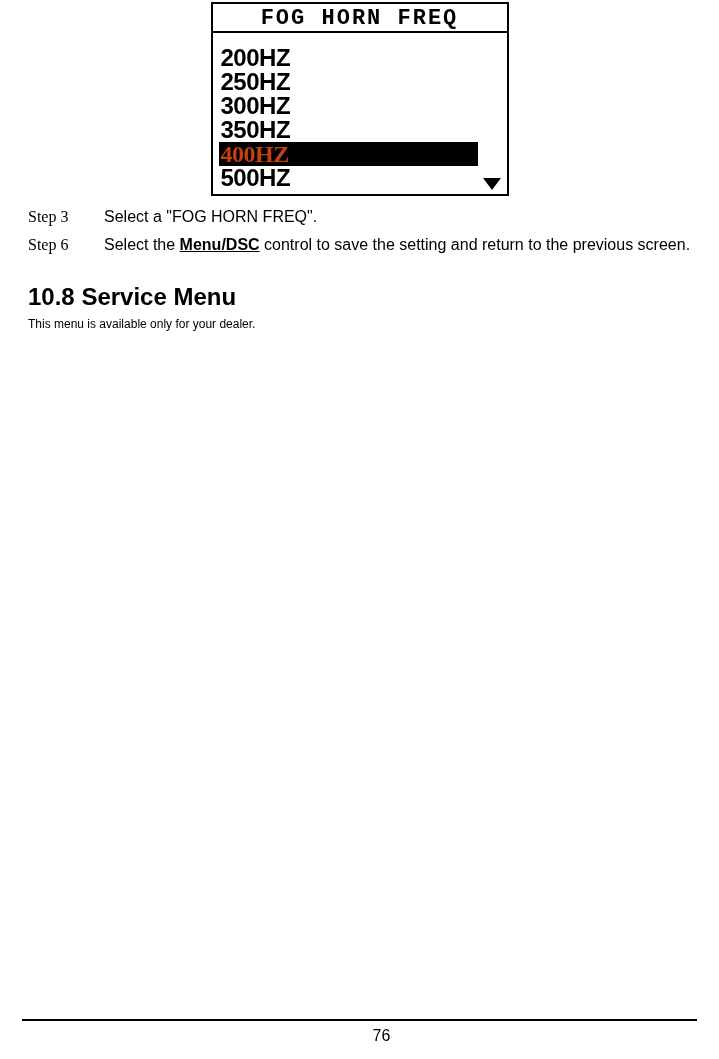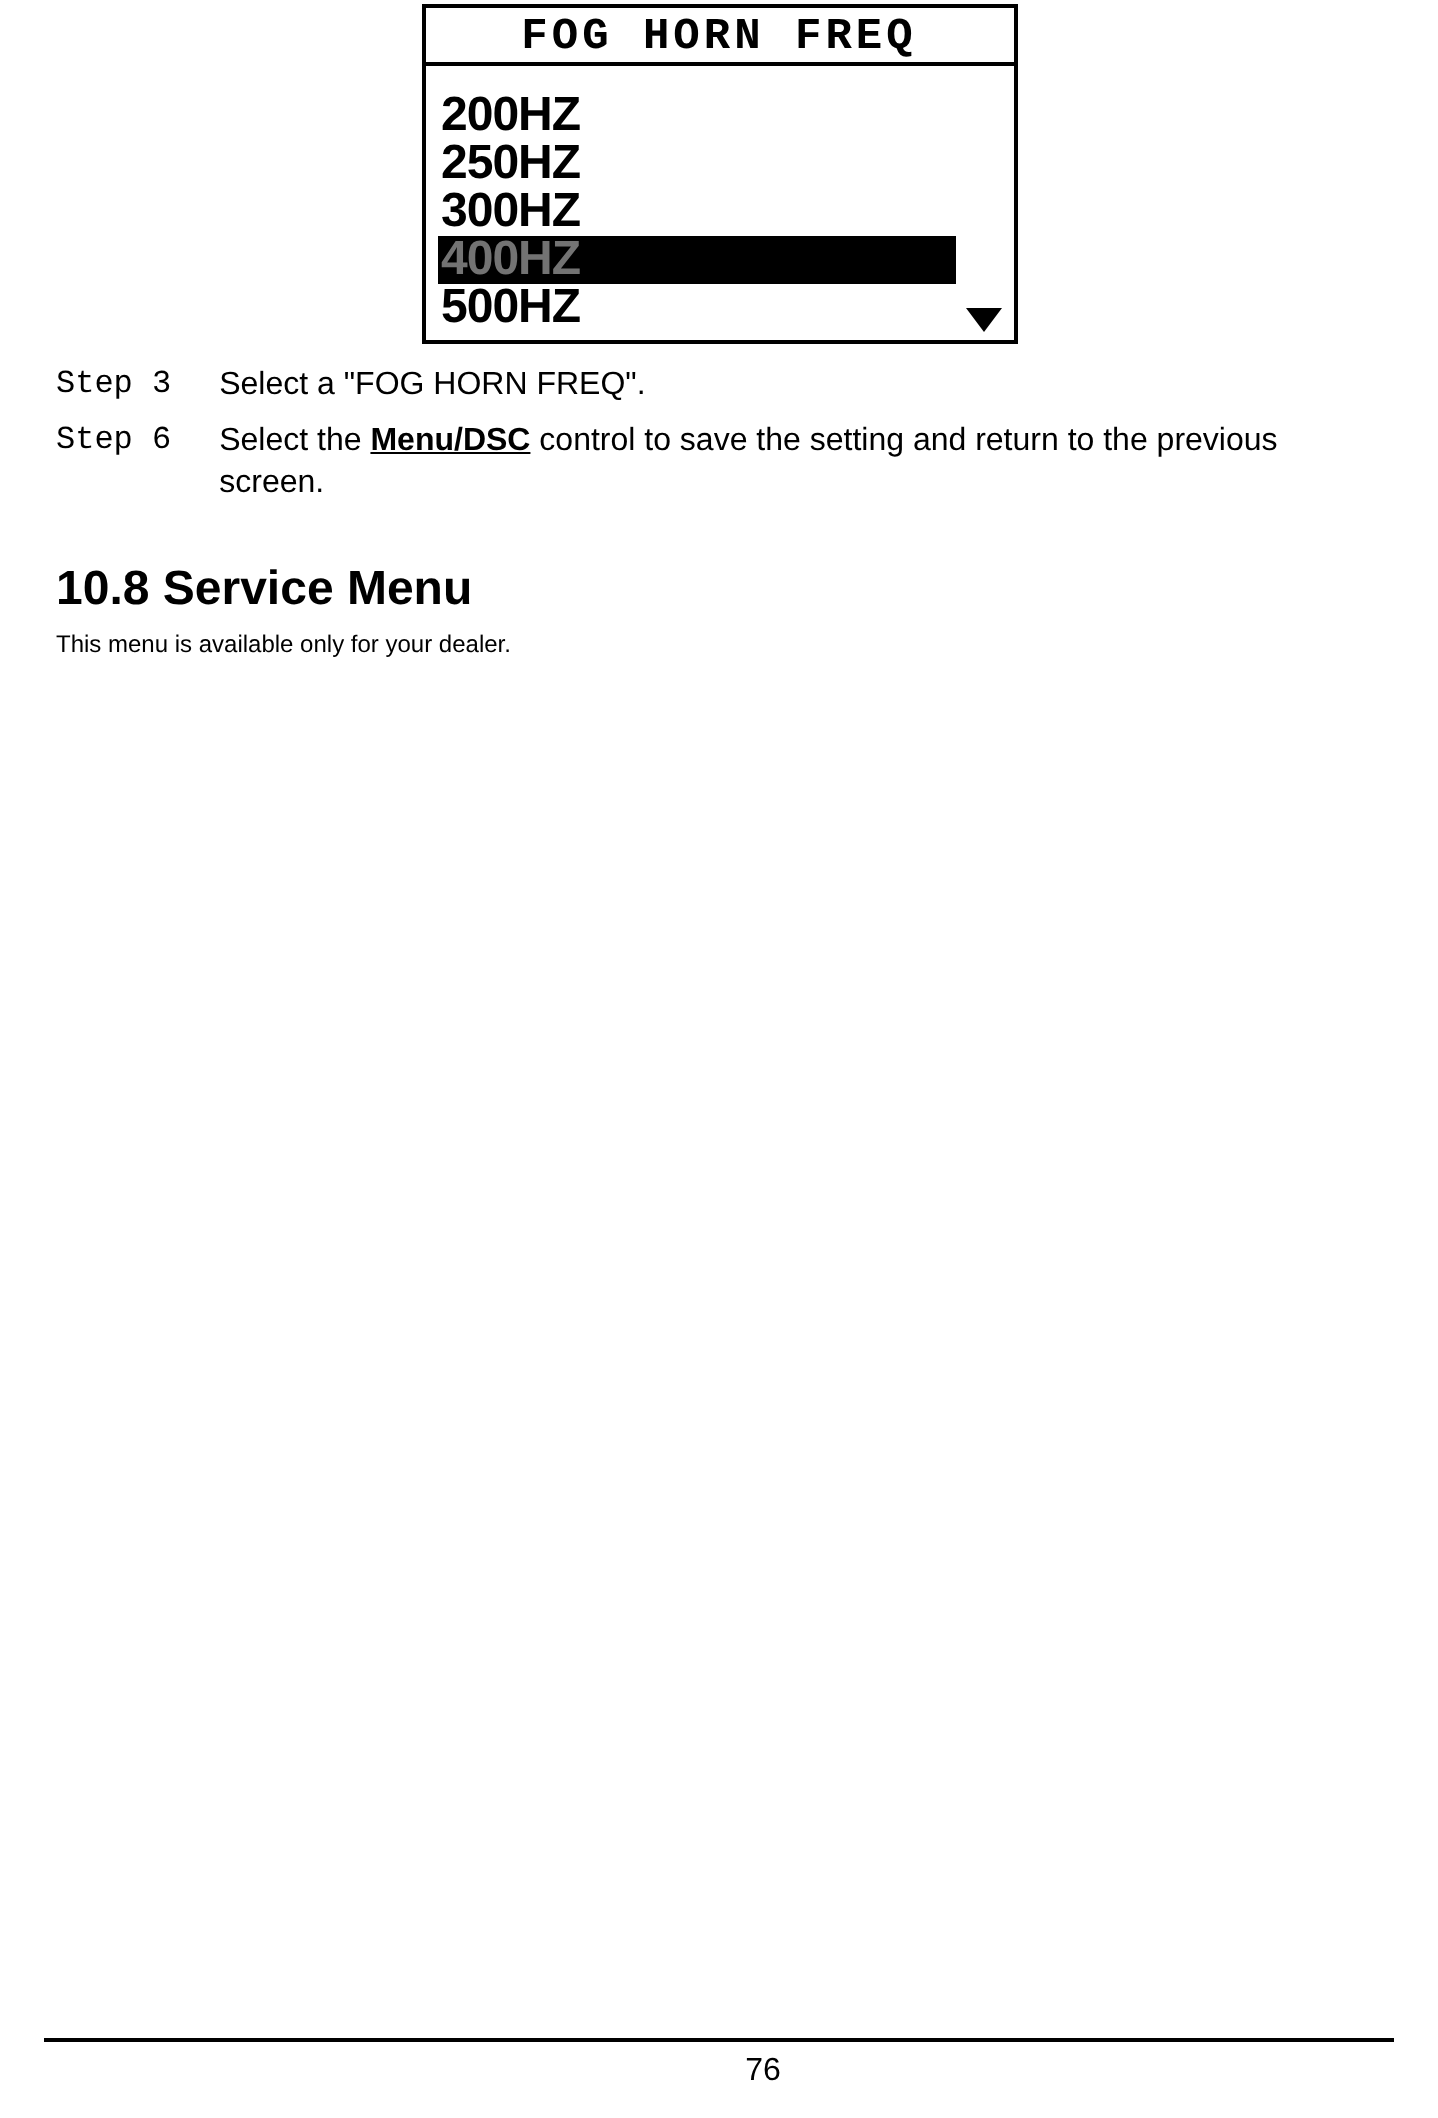--- a/index.html
+++ b/index.html
@@ -47,22 +47,23 @@
     .lcd-item {
       font-size: 24px;
       line-height: 1.0;
       font-family: "Arial Narrow", Arial, sans-serif;
       font-weight: 900;
       letter-spacing: -0.5px;
       padding: 0 2px;
     }
     .lcd-item.selected {
       background: #000;
-      color: #737373;
+      color: #c2410c;
       width: 92%;
+      font-family: Liberation Serif, serif;
     }
     .lcd-arrow-down {
       position: absolute;
       right: 6px;
       bottom: 4px;
       width: 0;
       height: 0;
       border-left: 9px solid transparent;
       border-right: 9px solid transparent;
       border-top: 12px solid #000;
@@ -70,21 +71,21 @@
     .steps {
       margin-top: 6px;
     }
     .step-row {
       display: flex;
       gap: 24px;
       margin-bottom: 6px;
       line-height: 1.35;
     }
     .step-label {
-      font-family: Liberation Mono, monospace;
+      font-family: Liberation Serif, serif;
       font-size: 16px;
       min-width: 52px;
     }
     .step-text {
       flex: 1;
     }
     .bold { font-weight: bold; text-decoration: underline; }
     h2.section {
       font-size: 24px;
       font-weight: bold;
@@ -116,20 +117,21 @@
 
 <div class="page">
 
   <div class="lcd-wrap">
     <div class="lcd">
       <div class="lcd-title">FOG HORN FREQ</div>
       <div class="lcd-body">
         <div class="lcd-item">200HZ</div>
         <div class="lcd-item">250HZ</div>
         <div class="lcd-item">300HZ</div>
+        <div class="lcd-item">350HZ</div>
         <div class="lcd-item selected">400HZ</div>
         <div class="lcd-item">500HZ</div>
         <div class="lcd-arrow-down"></div>
       </div>
     </div>
   </div>
 
   <div class="steps">
     <div class="step-row">
       <div class="step-label">Step 3</div>

